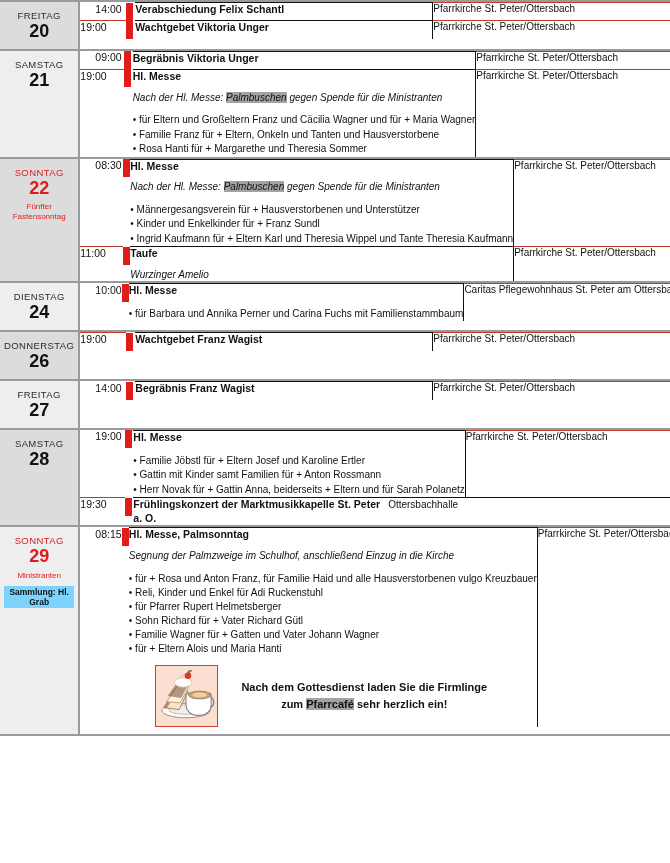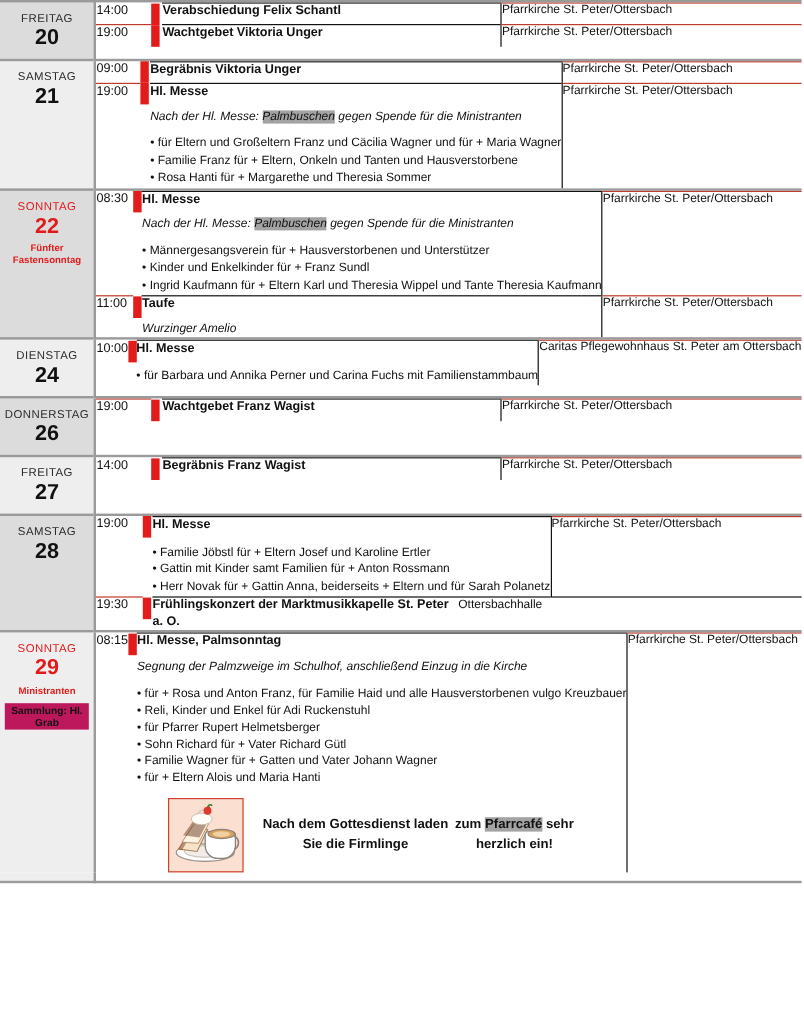--- a/index.html
+++ b/index.html
@@ -38,46 +38,46 @@
   .daycell.shade-b { background: #eeeeee; }
   .dayname {
     font-size: 9.5px; letter-spacing: .4px; color: #2b2b2b;
     text-transform: uppercase; margin-top: 2px;
   }
   .daynum {
     font-size: 18px; font-weight: bold; line-height: 1.05;
     color: #111111; margin-top: 1px;
   }
   .daynote {
-    font-size: 8px; font-weight: bold; margin-top: 5px; color: #111111;
+    font-size: 8px; font-weight: normal; margin-top: 5px; color: #111111;
     line-height: 1.25;
   }
   .daycell.sunday .dayname,
   .daycell.sunday .daynum,
   .daycell.sunday .daynote { color: #e01b1b; }
   .daynote-hl {
-    display: inline-block; background: #be185d; color: #111111;
+    display: inline-block; background: #7dd3fc; color: #111111;
     font-size: 8.5px; font-weight: bold; padding: 1px 3px; margin-top: 5px;
   }
 
   
   .eventscell {
     vertical-align: top; padding: 0;
     border-top: 2px solid #9a9a9a;
     background: #ffffff;
   }
   .evt-table { width: 100%; border-collapse: collapse; }
   .evt-row > td { vertical-align: top; padding: 0; }
 
   .t-time {
     width: 46px; font-size: 10.5px; color: #111111;
     padding: 4px 4px 3px 6px; white-space: nowrap;
     border-top: 1.4px solid #c0392b;
   }
-  .evt-row.first > .t-time { border-top: none; }
+  .evt-row.first > .t-time { border-top: none; padding-left: 15px; }
   .t-bar { width: 9px; padding: 0; }
   .bar-fill { background: #e21b1b; width: 7px; height: 100%; min-height: 18px; }
   .t-main {
     padding: 4px 4px 3px 8px;
     border-top: 1.4px solid #111111;
     border-left: 0;
   }
   .t-loc {
     width: 250px; font-size: 10px; color: #111111;
     padding: 4px 6px 3px 10px; white-space: nowrap;
@@ -107,21 +107,21 @@
   }
 
   
   .promo { display: flex; align-items: stretch; margin: 9px 0 0 26px; }
   .promo-img {
     width: 63px; height: 62px;
     background: #fbe0d2; border: 1.4px solid #d0412b;
     position: relative; overflow: hidden; flex: 0 0 auto;
   }
   .promo-text {
-    flex: 1; display: flex; flex-direction: row; justify-content: center;
+    flex: 1; display: flex; flex-direction: column; justify-content: center;
     align-items: center; text-align: center;
     font-size: 11px; font-weight: bold; color: #111111; line-height: 1.55;
     padding: 0 40px 0 14px;
   }
   .promo-pad { height: 8px; border-bottom: 2px solid #9a9a9a; }
 </style>
 </head>
 <body>
 
 <div class="page">

